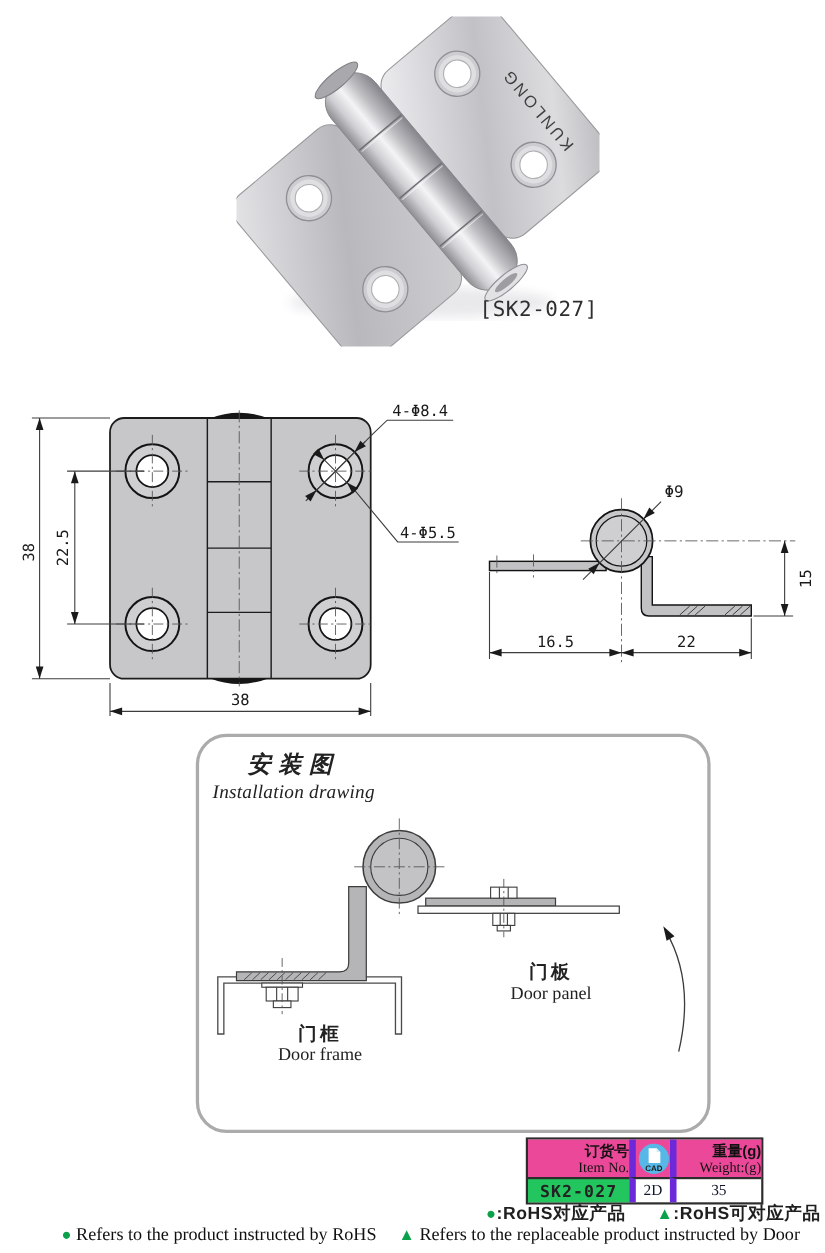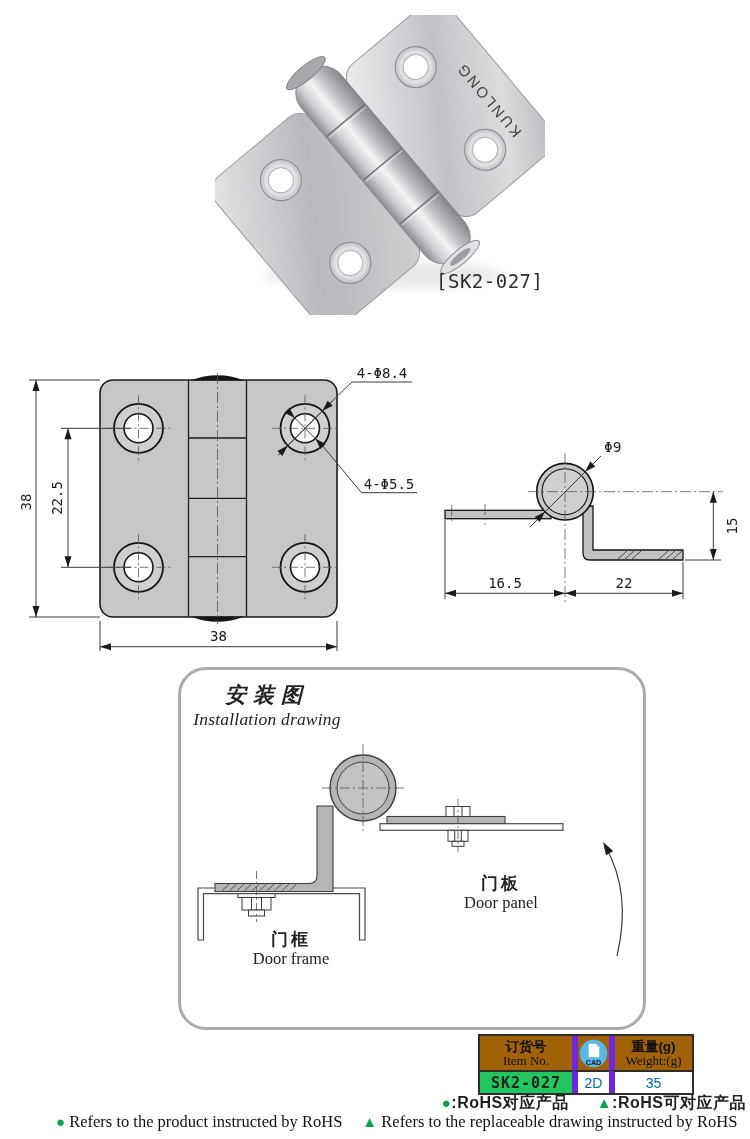--- a/index.html
+++ b/index.html
@@ -12,27 +12,27 @@
   .inst-title .zh{font-size:21px;font-weight:600;letter-spacing:7px;color:#222;}
   .inst-title .en{font-family:"Liberation Serif","DejaVu Serif",serif;font-size:17.5px;color:#222;white-space:nowrap;letter-spacing:.2px;}
   .part-label{width:130px;text-align:center;line-height:1.15;}
   .part-label .zh{font-size:17px;font-weight:600;color:#222;letter-spacing:3px;}
   .part-label .en{font-family:"Liberation Serif","DejaVu Serif",serif;font-size:16.5px;color:#222;white-space:nowrap;text-align:center;}
   .inst-box{left:178px;top:667px;width:462px;height:357px;border:3.5px solid #ababab;border-radius:28px;}
   
   .spec{left:478px;top:1034px;border:2.2px solid #2d2d2d;display:grid;
         grid-template-columns:92px 37px 83px;grid-template-rows:34px 23px;background:#fff;}
   .spec .cell{display:flex;flex-direction:column;align-items:center;justify-content:center;}
-  .spec .hdr{background:#a16207;}
+  .spec .hdr{background:#ec4899;align-items:flex-end;}
   .spec .c2,.spec .c3{border-left:6px solid #6d28d9;}
   .spec .r2{border-top:2px solid #2d2d2d;}
   .spec .zh{font-size:13.5px;font-weight:700;line-height:15px;color:#111;}
   .spec .en{font-family:"Liberation Serif","DejaVu Serif",serif;font-size:13px;line-height:14px;color:#111;}
   .spec .item{background:#22c55e;font-family:"DejaVu Sans Mono",monospace;font-size:15px;font-weight:600;letter-spacing:1px;color:#222;}
-  .spec .val{font-family:Liberation Sans, sans-serif;font-size:14px;color:#0369a1;}
+  .spec .val{font-family:Liberation Serif, serif;font-size:14px;color:#0f172a;}
   
   .foot1{right:4px;top:1093px;font-size:16px;font-weight:700;letter-spacing:.5px;color:#1f1f1f;white-space:nowrap;}
   .foot2{left:56px;top:1112px;font-family:"Liberation Serif","DejaVu Serif",serif;font-size:16.5px;color:#101010;white-space:nowrap;}
   .gmark{color:#0AA14A;font-size:15px;}
   .gap28{margin-left:28px;}
   .gap20{margin-left:20px;}
 </style>
 </head>
 <body>
 
@@ -310,14 +310,14 @@
   </div>
   <div class="cell r2 item c1">SK2-027</div>
   <div class="cell r2 val c2">2D</div>
   <div class="cell r2 val c3">35</div>
 </div>
 
 <div class="abs foot1">
   <span class="gmark">●</span><span>:RoHS对应产品</span><span class="gmark gap28">▲</span><span>:RoHS可对应产品</span>
 </div>
 <div class="abs foot2">
-  <span class="gmark">●</span><span> Refers to the product instructed by RoHS</span><span class="gmark gap20">▲</span><span> Refers to the replaceable drawing instructed by RoHS</span>
+  <span class="gmark">●</span><span> Refers to the product instructed by RoHS</span><span class="gmark gap20">▲</span><span> Refers to the replaceable product instructed by Door</span>
 </div>
 
 </body></html>

